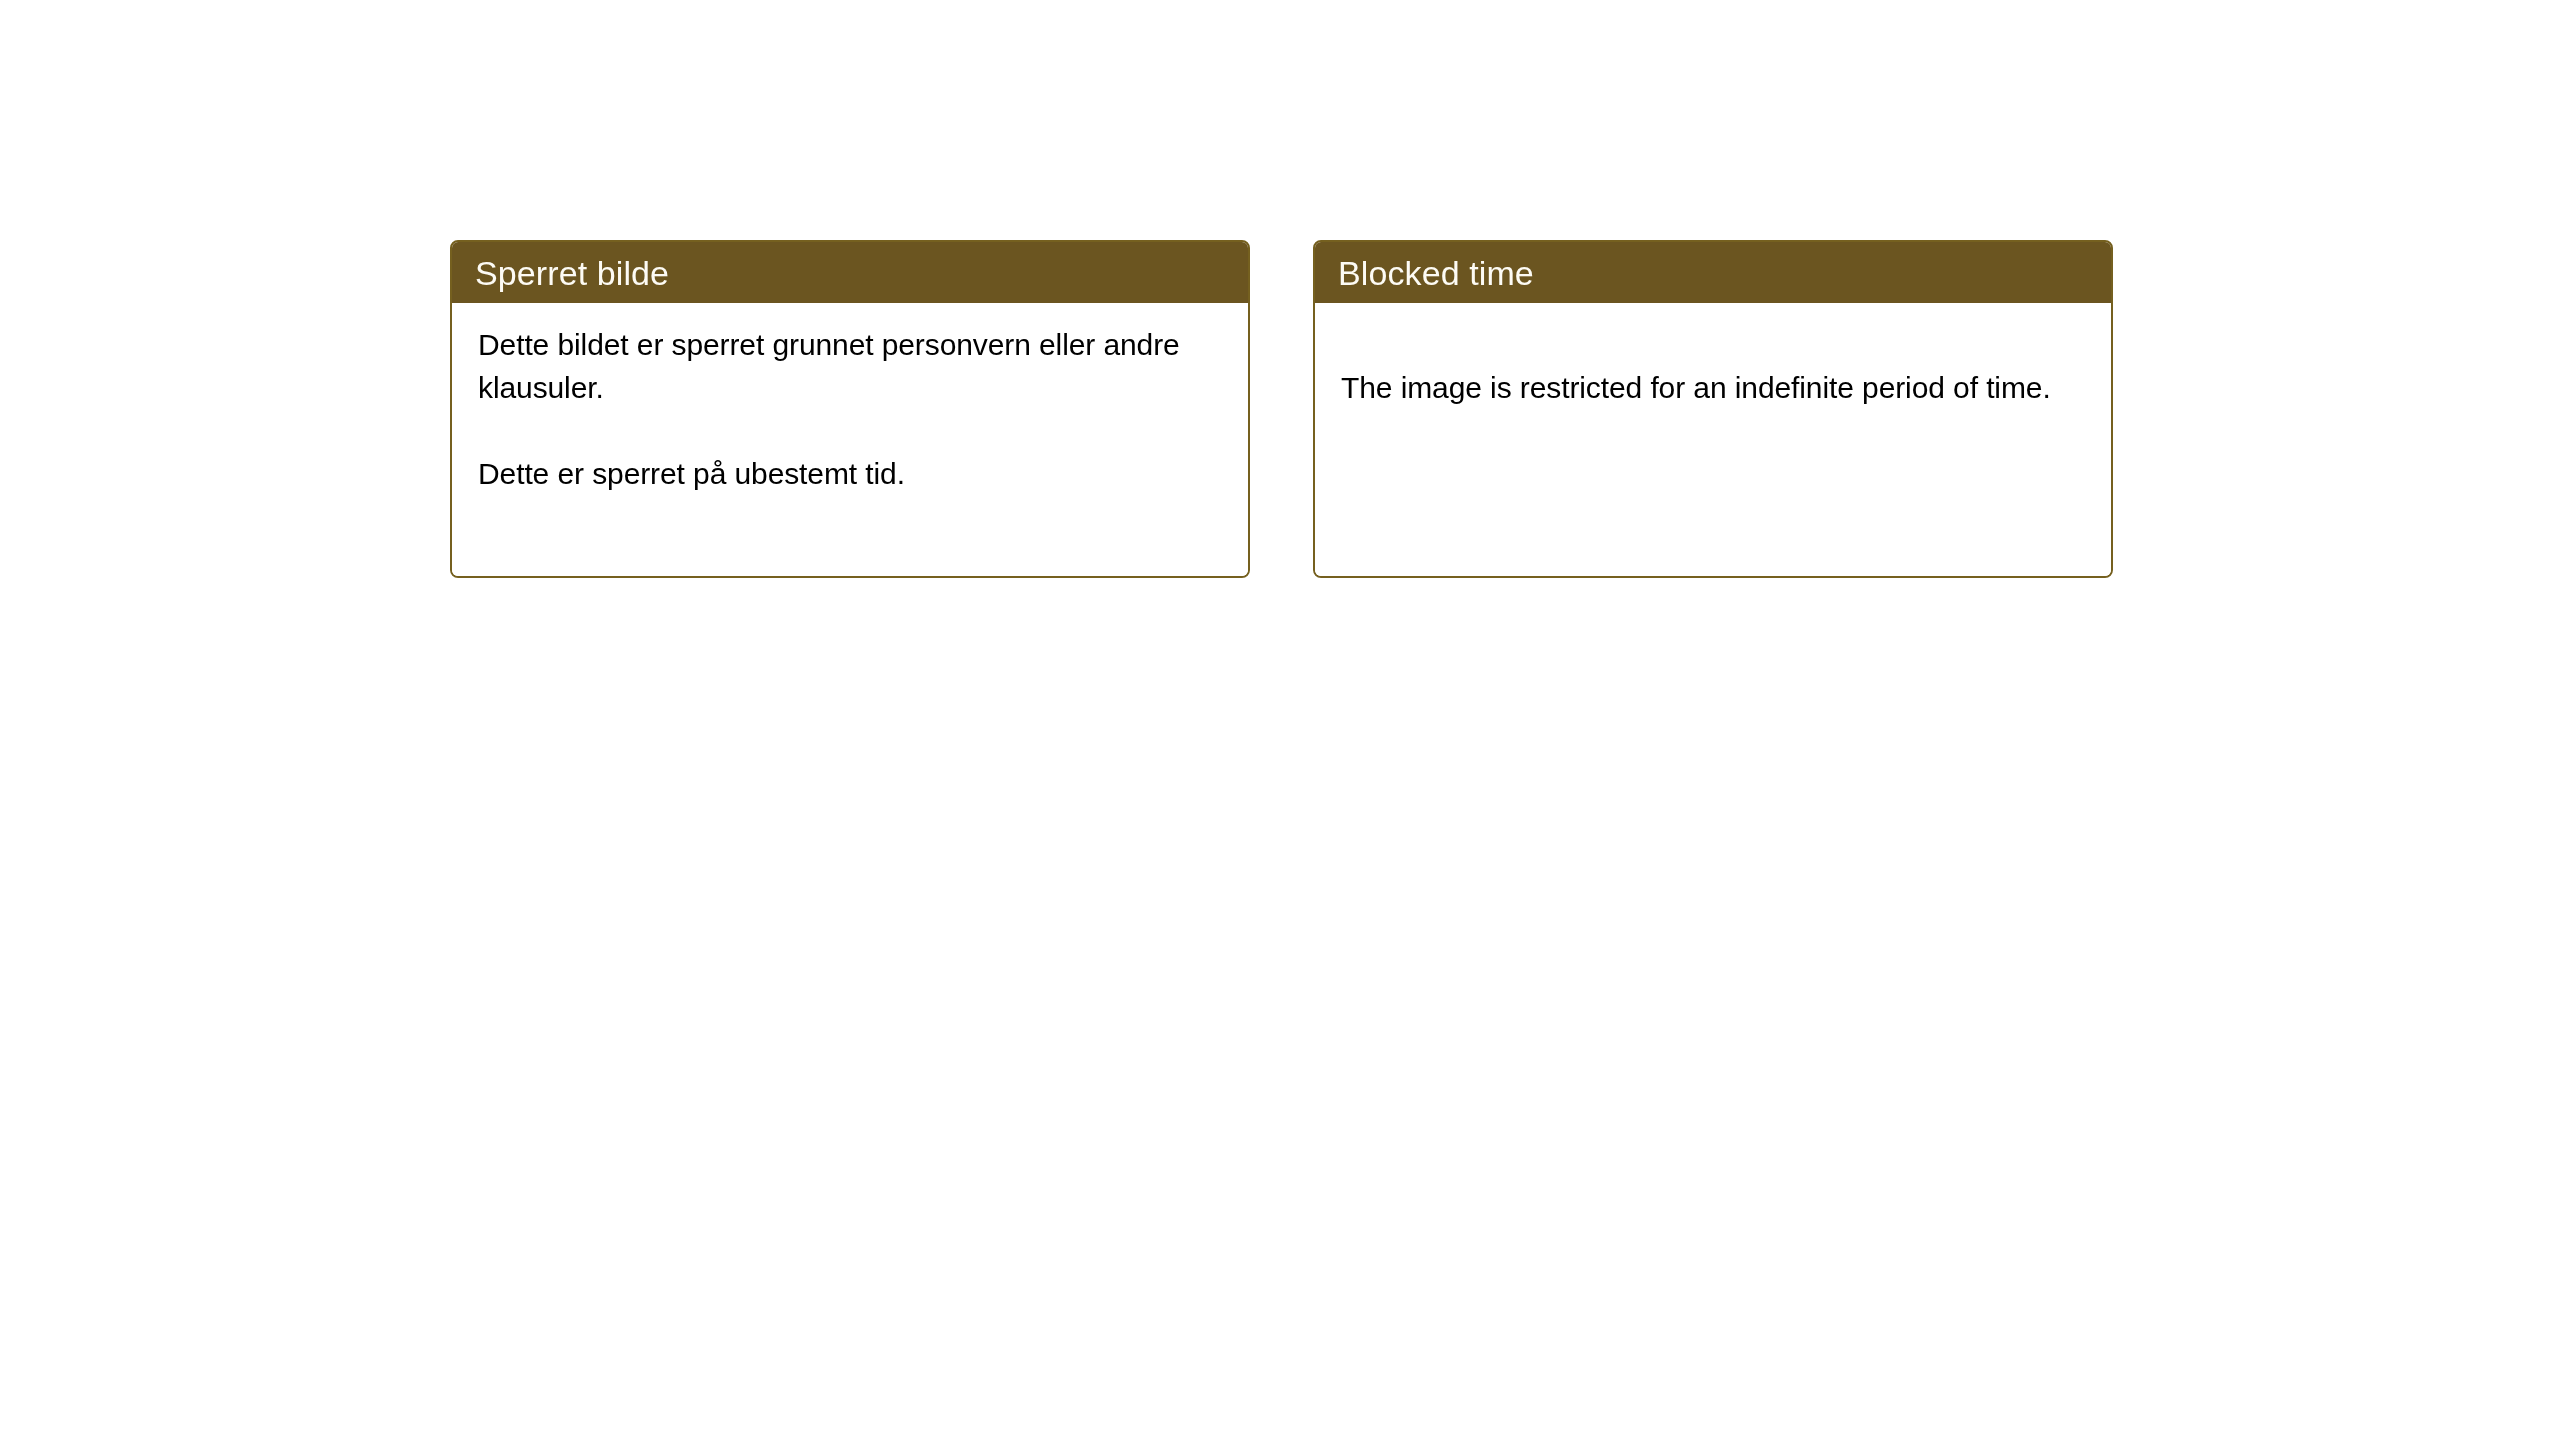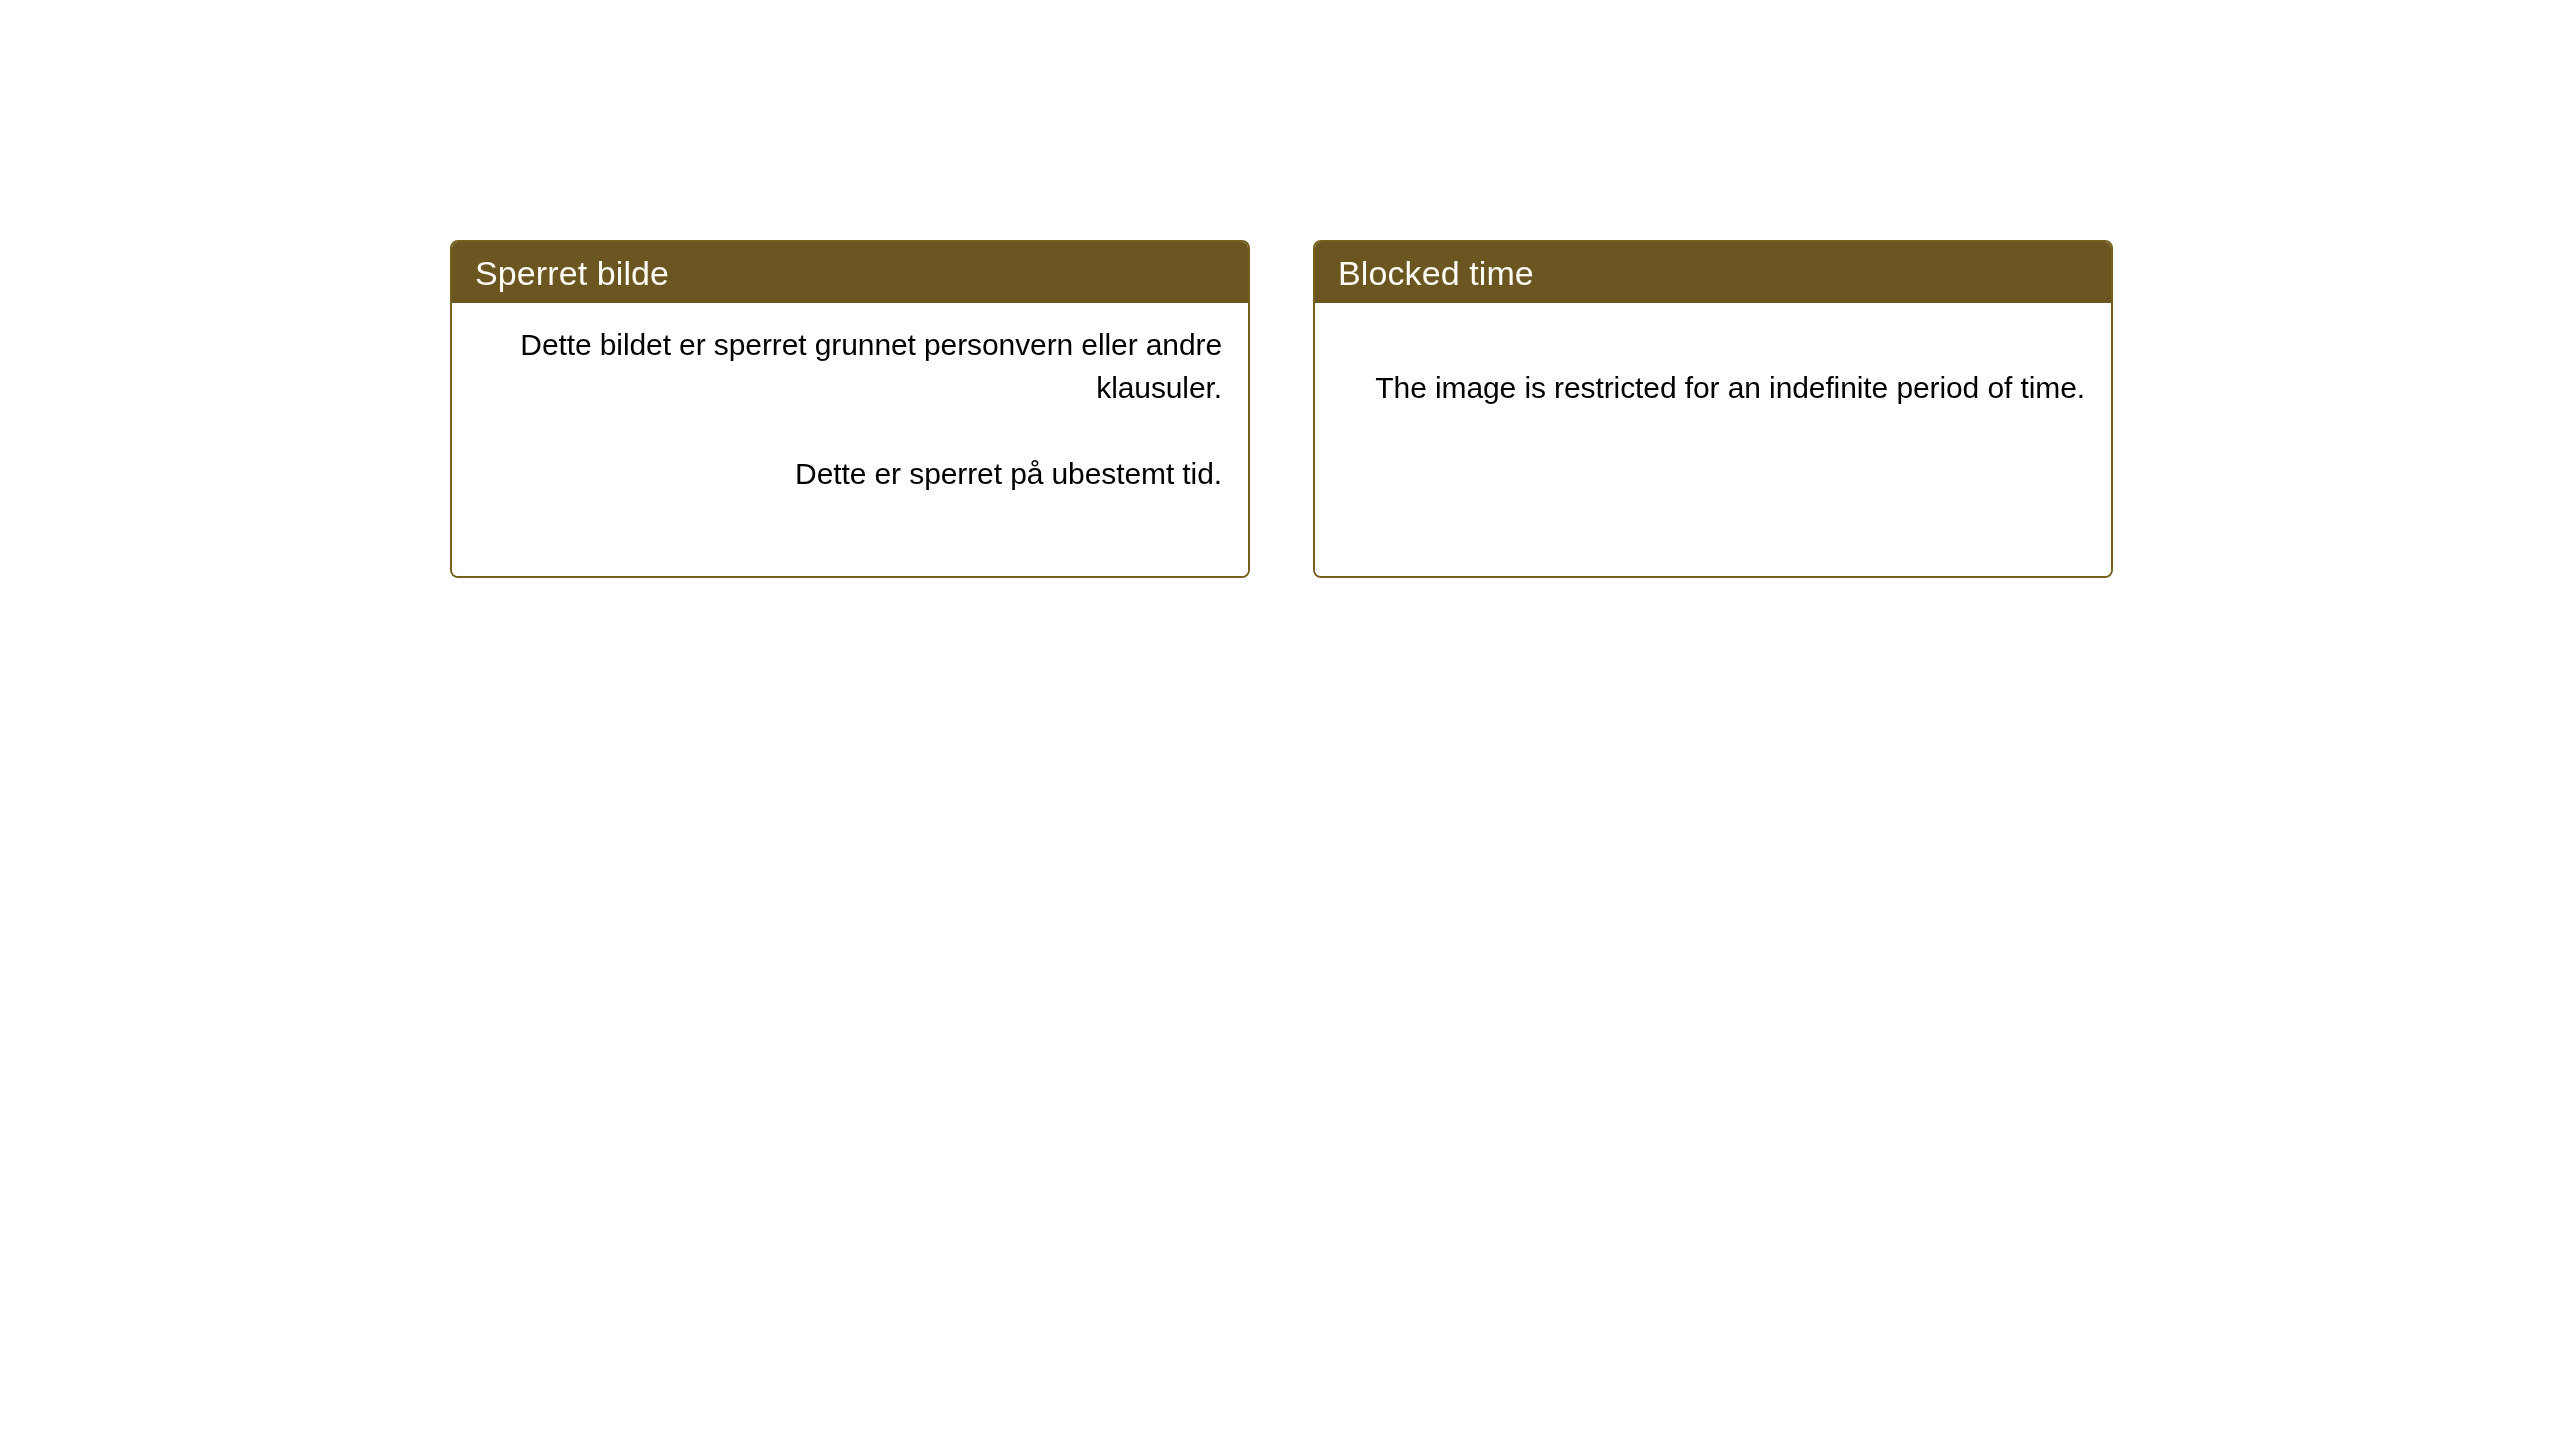--- a/index.html
+++ b/index.html
@@ -73,21 +73,20 @@
     background: #ffffff;
   }
 
   .card-paragraph {
     color: #000000;
     font-size: 30px;
     line-height: 43px;
     font-weight: 400;
     margin: 0;
     letter-spacing: -0.1px;
-    text-align: right;
   }
 
   .card-paragraph.second {
     margin-top: 43px;
   }
 </style>
 </head>
 <body>
 
 <div id="cards-area">

